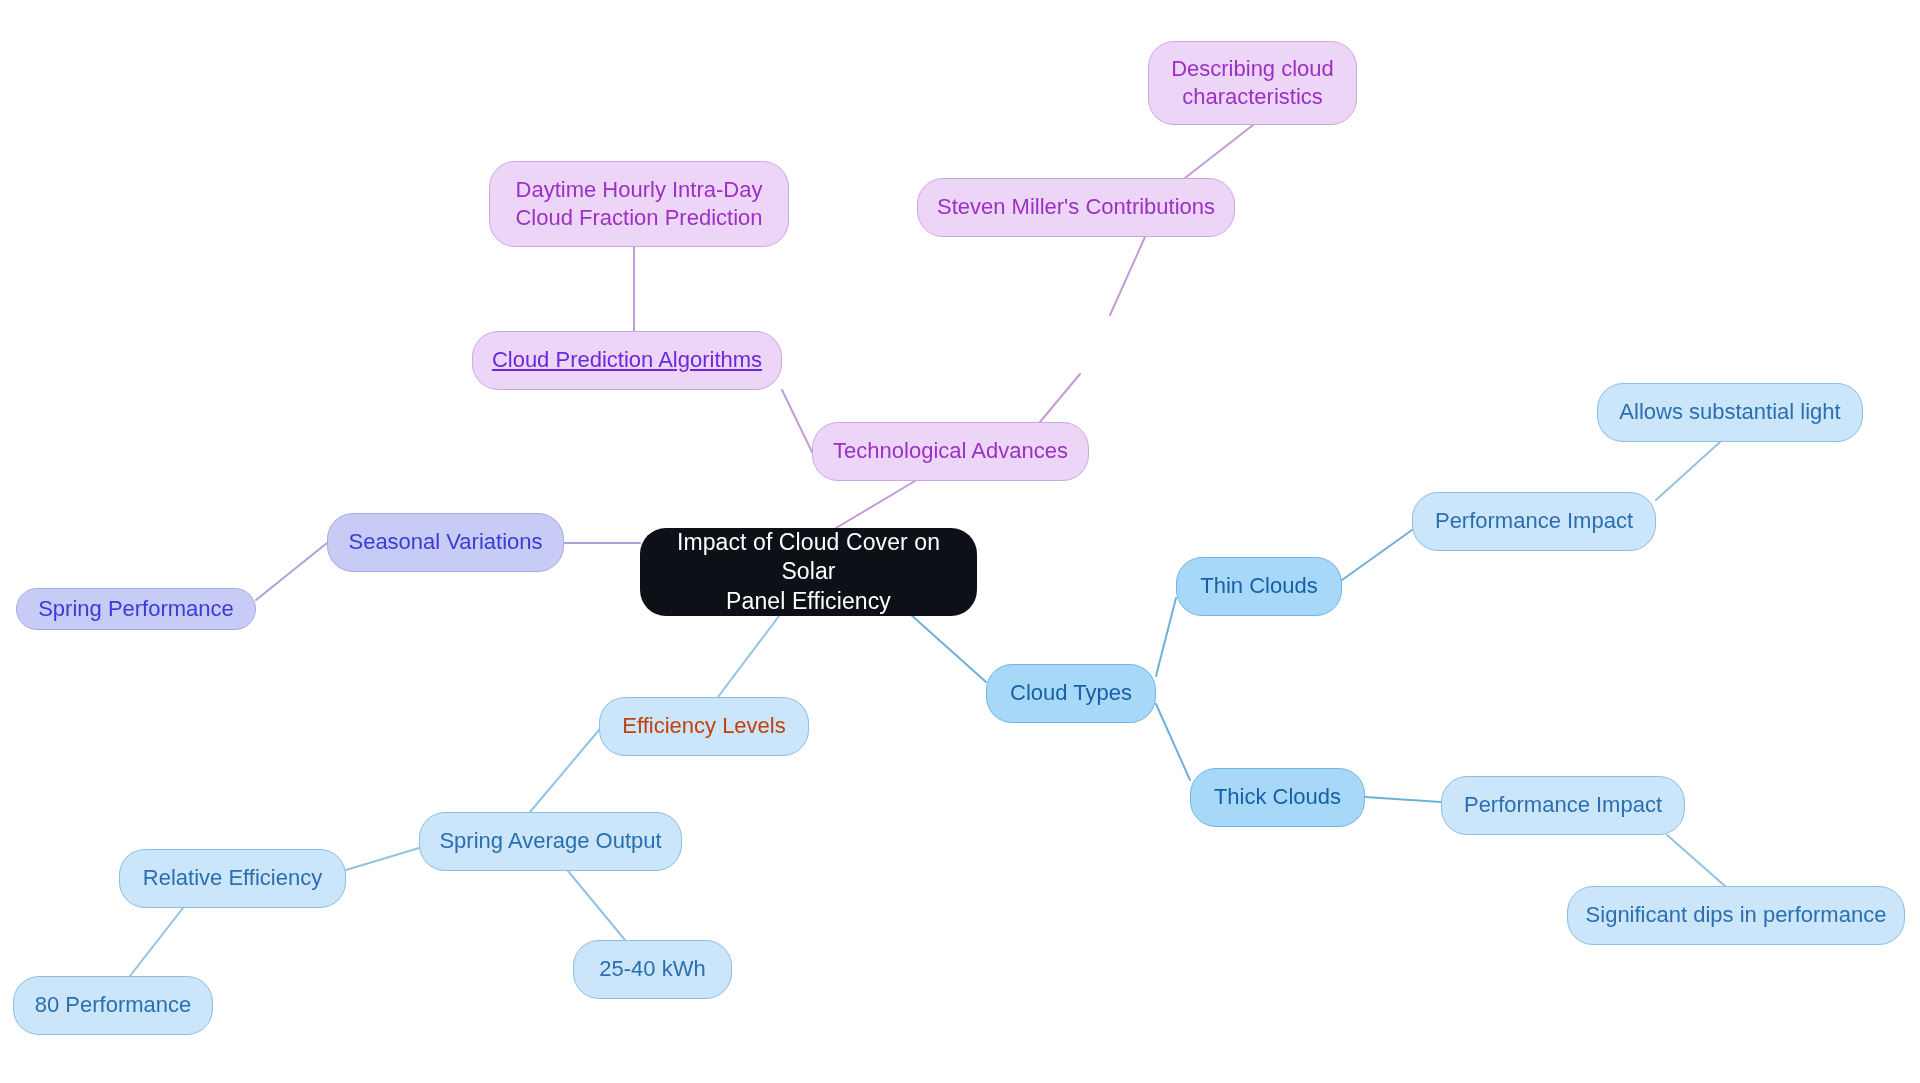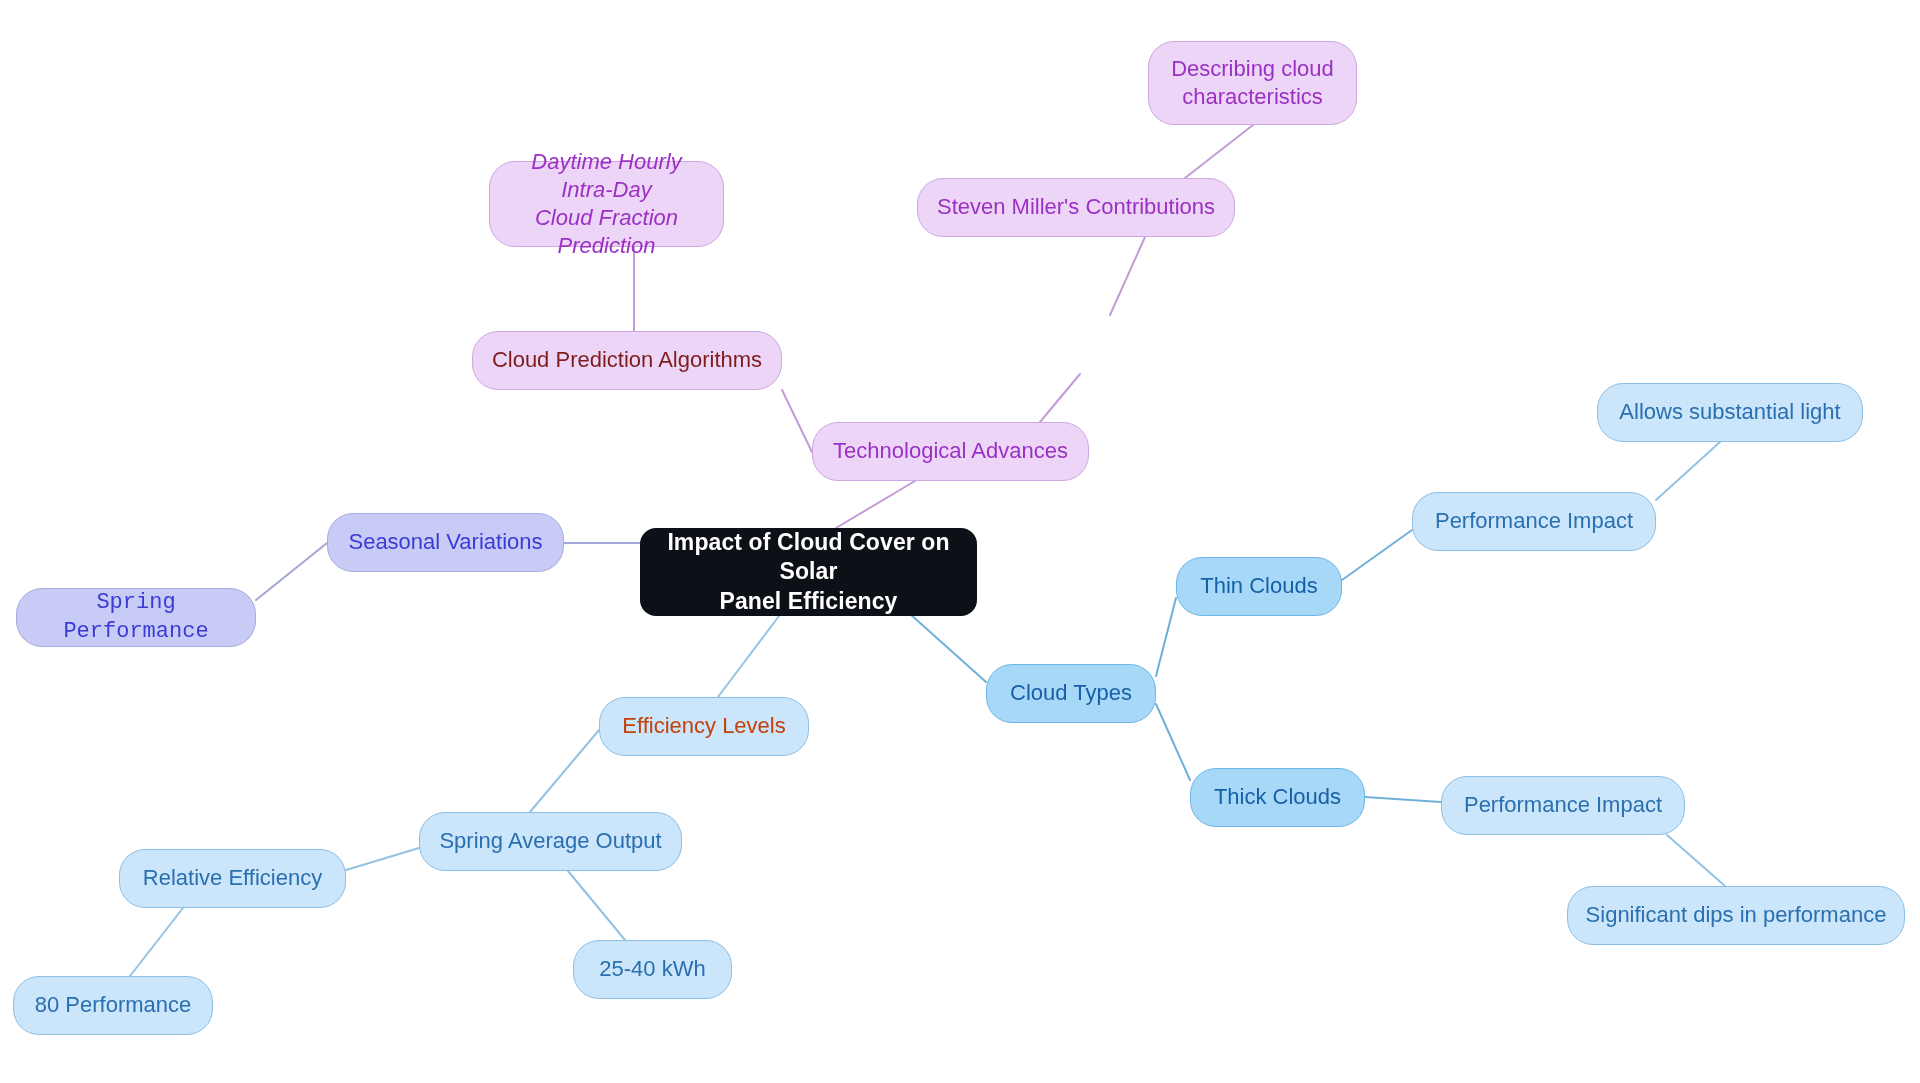--- a/index.html
+++ b/index.html
@@ -33,25 +33,24 @@
     justify-content: center;
     text-align: center;
     border-radius: 26px;
     border-width: 1.5px;
     border-style: solid;
     line-height: 1.28;
     padding: 12px 14px;
     white-space: pre-line;
   }
   .node.root {
-    border-radius: 16px;
+    border-radius: 26px;
     border-width: 0;
     font-size: 23px;
     letter-spacing: 0.1px;
-    font-weight: bold;
   }
   .node.lvl1 { font-size: 22px; }
   .node.lvl2 { font-size: 22px; }
   .node.lvl3 { font-size: 22px; }
 </style>
 </head>
 <body>
 
 <div id="mindmap" style="background: rgb(255, 255, 255);">
   <svg id="edges" viewBox="0 0 1920 1083">
@@ -72,28 +71,28 @@
       <line x1="1667" y1="835" x2="1725" y2="886" stroke="#93c2e2" stroke-width="2" stroke-linecap="round"></line>
       <line x1="779" y1="616" x2="718" y2="697" stroke="#93c2e2" stroke-width="2" stroke-linecap="round"></line>
       <line x1="599" y1="730" x2="530" y2="812" stroke="#93c2e2" stroke-width="2" stroke-linecap="round"></line>
       <line x1="419" y1="848" x2="346" y2="870" stroke="#93c2e2" stroke-width="2" stroke-linecap="round"></line>
       <line x1="183" y1="908" x2="130" y2="976" stroke="#93c2e2" stroke-width="2" stroke-linecap="round"></line>
       <line x1="568" y1="871" x2="625" y2="940" stroke="#93c2e2" stroke-width="2" stroke-linecap="round"></line>
     </svg>
 <div class="node root" style="left: 640px; top: 528px; width: 337px; height: 88px; background: rgb(13, 17, 23); color: rgb(255, 255, 255); border: none;">Impact of Cloud Cover on Solar
 Panel Efficiency</div>
     <div class="node lvl1" style="left: 812px; top: 422px; width: 277px; height: 59px; background: rgb(237, 213, 247); color: rgb(155, 48, 196); border-color: rgb(205, 168, 224);">Technological Advances</div>
-    <div class="node lvl2" style="left: 472px; top: 331px; width: 310px; height: 59px; background: rgb(237, 213, 247); color: #7f1d1d; border-color: rgb(205, 168, 224);">Cloud Prediction Algorithms</div>
-    <div class="node lvl3" style="left: 489px; top: 161px; width: 235px; height: 86px; background: rgb(237, 213, 247); color: rgb(155, 48, 196); border-color: rgb(205, 168, 224); font-style: italic;">Daytime Hourly Intra-Day
+    <div class="node lvl2" style="left: 472px; top: 331px; width: 310px; height: 59px; background: rgb(237, 213, 247); color: #6d28d9; border-color: rgb(205, 168, 224); text-decoration: underline;">Cloud Prediction Algorithms</div>
+    <div class="node lvl3" style="left: 489px; top: 161px; width: 300px; height: 86px; background: rgb(237, 213, 247); color: rgb(155, 48, 196); border-color: rgb(205, 168, 224);">Daytime Hourly Intra-Day
 Cloud Fraction Prediction</div>
     <div class="node lvl3" style="left: 917px; top: 178px; width: 318px; height: 59px; background: rgb(237, 213, 247); color: rgb(155, 48, 196); border-color: rgb(205, 168, 224);">Steven Miller's Contributions</div>
     <div class="node lvl3" style="left: 1148px; top: 41px; width: 209px; height: 84px; background: rgb(237, 213, 247); color: rgb(155, 48, 196); border-color: rgb(205, 168, 224);">Describing cloud
 characteristics</div>
     <div class="node lvl1" style="left: 327px; top: 513px; width: 237px; height: 59px; background: rgb(200, 203, 245); color: rgb(59, 59, 214); border-color: rgb(168, 172, 223);">Seasonal Variations</div>
-    <div class="node lvl2" style="left: 16px; top: 588px; width: 240px; height: 59px; background: rgb(200, 203, 245); color: rgb(59, 59, 214); border-color: rgb(168, 172, 223); font-family: Liberation Mono, monospace;">Spring Performance</div>
+    <div class="node lvl2" style="left: 16px; top: 588px; width: 240px; height: 42px; background: rgb(200, 203, 245); color: rgb(59, 59, 214); border-color: rgb(168, 172, 223);">Spring Performance</div>
     <div class="node lvl1" style="left: 986px; top: 664px; width: 170px; height: 59px; background: rgb(168, 216, 247); color: rgb(23, 96, 168); border-color: rgb(111, 182, 228);">Cloud Types</div>
     <div class="node lvl2" style="left: 1176px; top: 557px; width: 166px; height: 59px; background: rgb(168, 216, 247); color: rgb(23, 96, 168); border-color: rgb(111, 182, 228);">Thin Clouds</div>
     <div class="node lvl3" style="left: 1412px; top: 492px; width: 244px; height: 59px; background: rgb(203, 229, 250); color: rgb(42, 111, 176); border-color: rgb(141, 191, 229);">Performance Impact</div>
     <div class="node lvl3" style="left: 1597px; top: 383px; width: 266px; height: 59px; background: rgb(203, 229, 250); color: rgb(42, 111, 176); border-color: rgb(141, 191, 229);">Allows substantial light</div>
     <div class="node lvl2" style="left: 1190px; top: 768px; width: 175px; height: 59px; background: rgb(168, 216, 247); color: rgb(23, 96, 168); border-color: rgb(111, 182, 228);">Thick Clouds</div>
     <div class="node lvl3" style="left: 1441px; top: 776px; width: 244px; height: 59px; background: rgb(203, 229, 250); color: rgb(42, 111, 176); border-color: rgb(141, 191, 229);">Performance Impact</div>
     <div class="node lvl3" style="left: 1567px; top: 886px; width: 338px; height: 59px; background: rgb(203, 229, 250); color: rgb(42, 111, 176); border-color: rgb(141, 191, 229);">Significant dips in performance</div>
     <div class="node lvl1" style="left: 599px; top: 697px; width: 210px; height: 59px; background: rgb(203, 229, 250); color: #c2410c; border-color: rgb(141, 191, 229);">Efficiency Levels</div>
     <div class="node lvl2" style="left: 419px; top: 812px; width: 263px; height: 59px; background: rgb(203, 229, 250); color: rgb(42, 111, 176); border-color: rgb(141, 191, 229);">Spring Average Output</div>
     <div class="node lvl3" style="left: 119px; top: 849px; width: 227px; height: 59px; background: rgb(203, 229, 250); color: rgb(42, 111, 176); border-color: rgb(141, 191, 229);">Relative Efficiency</div>

